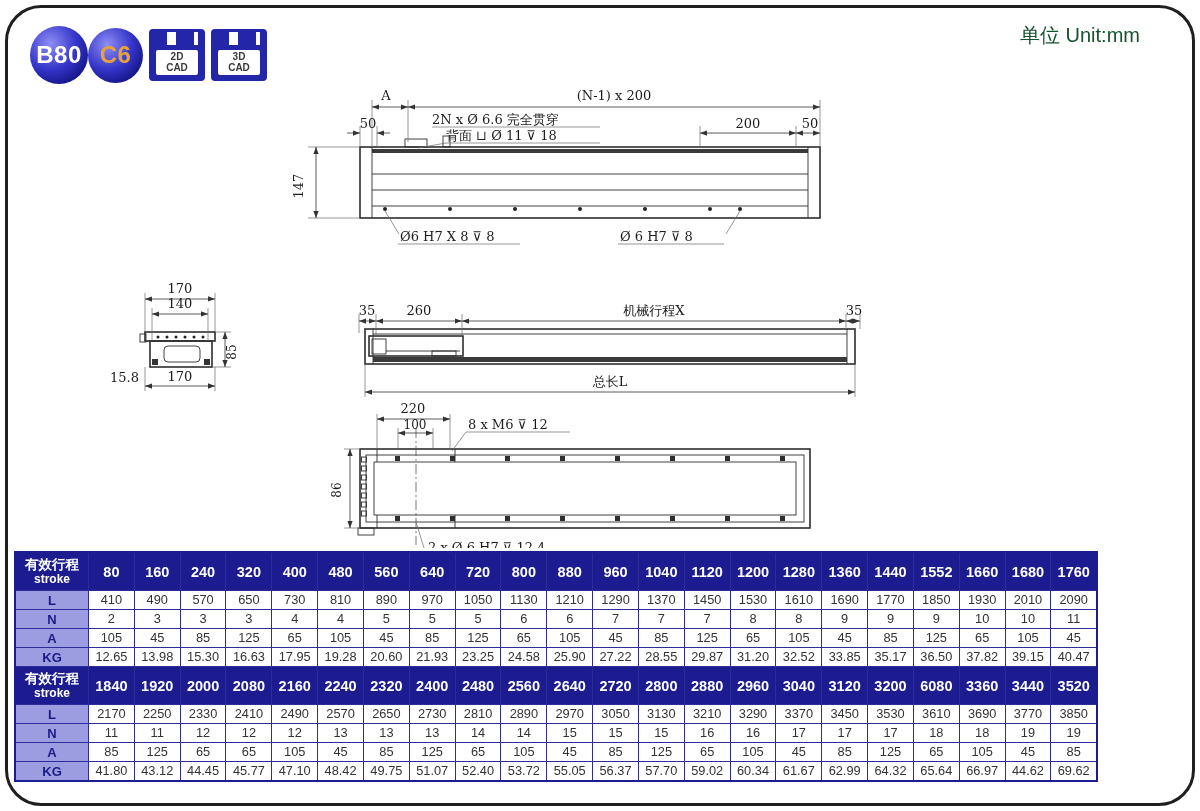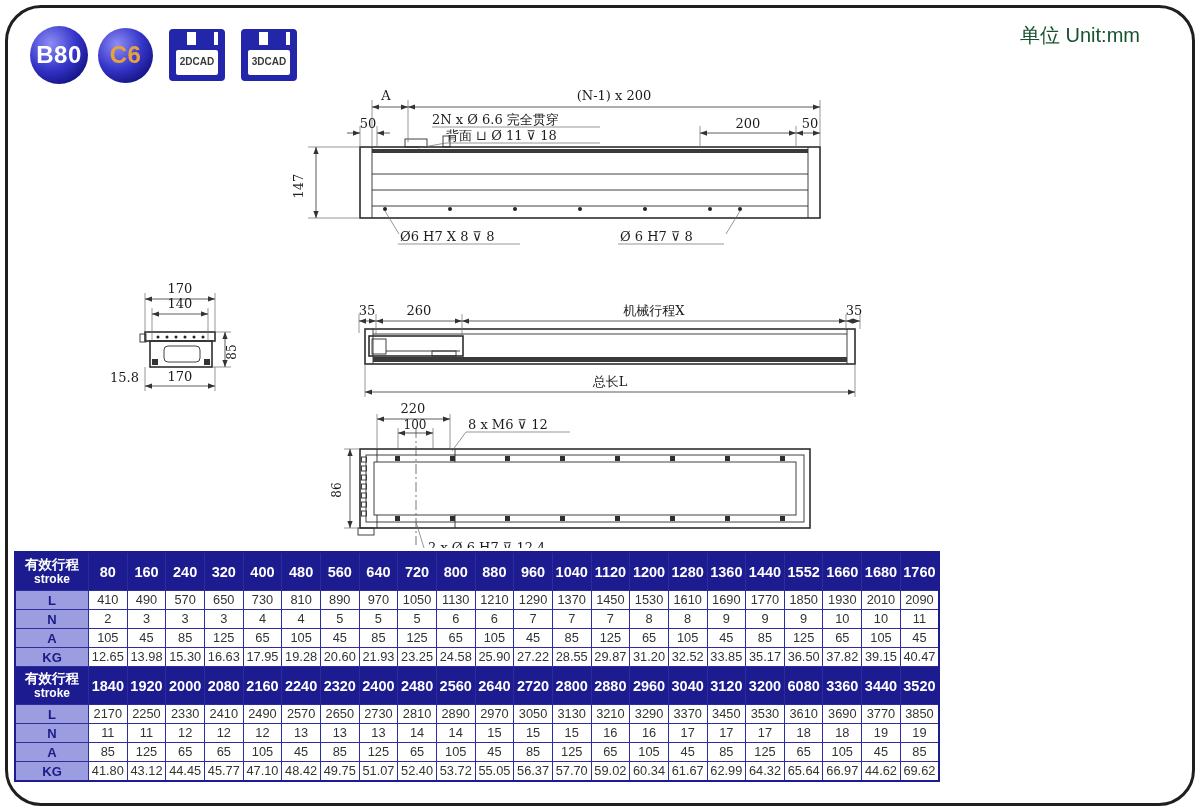--- a/index.html
+++ b/index.html
@@ -1,48 +1,48 @@
 <!DOCTYPE html>
 <html><head>
 <meta charset="utf-8">
 <style>
   html,body{margin:0;padding:0;background:#fff;}
   .page{position:relative;width:1200px;height:811px;background:#fff;overflow:hidden;
         font-family:"Liberation Sans",sans-serif;color:#222;}
   .frame{position:absolute;inset:5px;border:3px solid #1f1f1f;border-radius:36px;pointer-events:none;}
 
   
-  .hdr{position:absolute;left:30px;top:26px;display:flex;align-items:center;gap:10px;}
+  .hdr{position:absolute;left:30px;top:26px;display:flex;align-items:center;}
   .badge{width:58px;height:58px;border-radius:50%;display:flex;align-items:center;justify-content:center;
          background:radial-gradient(circle at 35% 30%, #8d8df5 0%, #3434c9 48%, #0b0b72 88%);
          color:#fff;font-size:24px;font-weight:bold;letter-spacing:0.5px;}
   .badge.c6{width:55px;height:55px;color:#e8a23c;}
   .title{font-size:30px;color:#575757;margin-left:10px;letter-spacing:1px;}
   .cad{position:relative;width:50px;height:46px;border:3px solid #2326a8;border-radius:4px;
        background:#2326a8;margin-left:6px;cursor:pointer;}
   .cad .notch{position:absolute;top:0;background:#fff;}
   .cad .n1{left:30%;width:18%;height:13px;}
   .cad .n2{right:8%;width:9%;height:13px;}
   .cadlabel{position:absolute;left:4px;right:4px;bottom:3px;height:25px;background:#fff;border-radius:2px;
-            display:flex;flex-direction:row;align-items:center;justify-content:center;
+            display:flex;flex-direction:column;align-items:center;justify-content:center;
             font-size:10px;font-weight:bold;color:#3a3a3a;line-height:1.05;}
   .unit{position:absolute;right:60px;top:22px;font-size:20px;color:#14532d;}
 
   
   #drawings{position:absolute;left:0;top:0;}
   .oline{fill:none;stroke:#2e2e2e;stroke-width:1.6;}
   .tline{fill:none;stroke:#2e2e2e;stroke-width:0.9;}
   .dim{stroke:#4a4a4a;stroke-width:0.9;fill:none;}
   .ext{stroke:#6a6a6a;stroke-width:0.7;fill:none;}
   .cl{stroke:#555;stroke-width:0.8;fill:none;stroke-dasharray:10 3 2 3;}
   .dimtxt{font-family:"DejaVu Serif","DejaVu Sans",serif;font-size:13px;fill:#1c1c1c;}
   .sm{font-size:12px;}
 
   
-  #spec-table{position:absolute;left:14px;top:551px;width:926px;border-collapse:collapse;
+  #spec-table{position:absolute;left:14px;top:551px;width:1084px;border-collapse:collapse;
               table-layout:fixed;border:2px solid #1c1c90;}
   #spec-table th,#spec-table td{border:1px solid #2d2d9a;text-align:center;padding:0;overflow:hidden;
               font-family:"Liberation Sans",sans-serif;}
   #spec-table tr.hrow th{background:#1c1c90;color:#fff;font-size:14.5px;font-weight:bold;height:37px;}
   #spec-table th.corner{width:72px;}
   .corner .cn{font-size:13.5px;line-height:1.15;}
   .corner .en{font-size:12px;line-height:1.05;font-weight:bold;}
   #spec-table th.rowlabel{background:#9c9ce0;color:#1b1b86;font-size:13px;font-weight:bold;height:18px;}
   #spec-table td{background:#fff;color:#333;font-size:12.8px;height:18px;line-height:1;}
 

